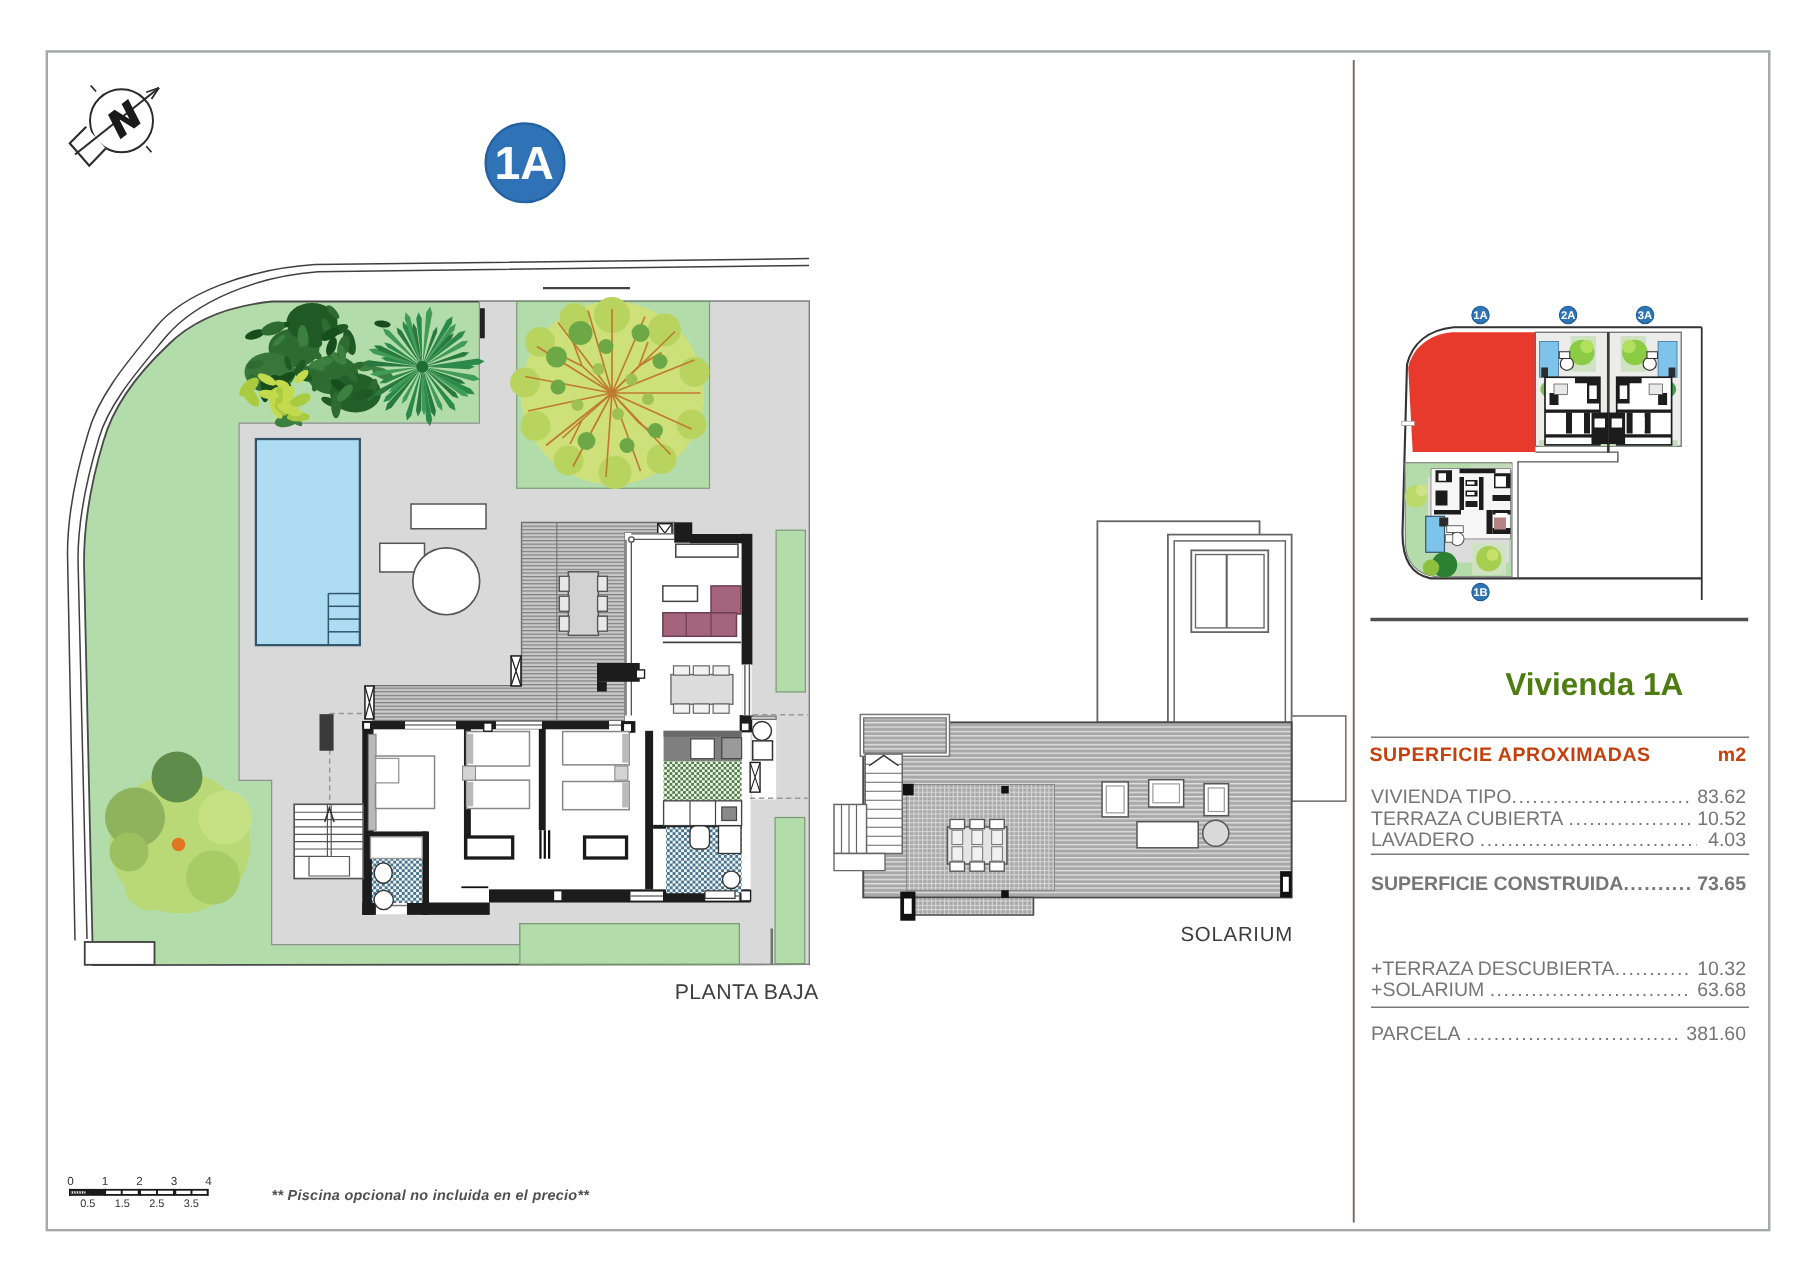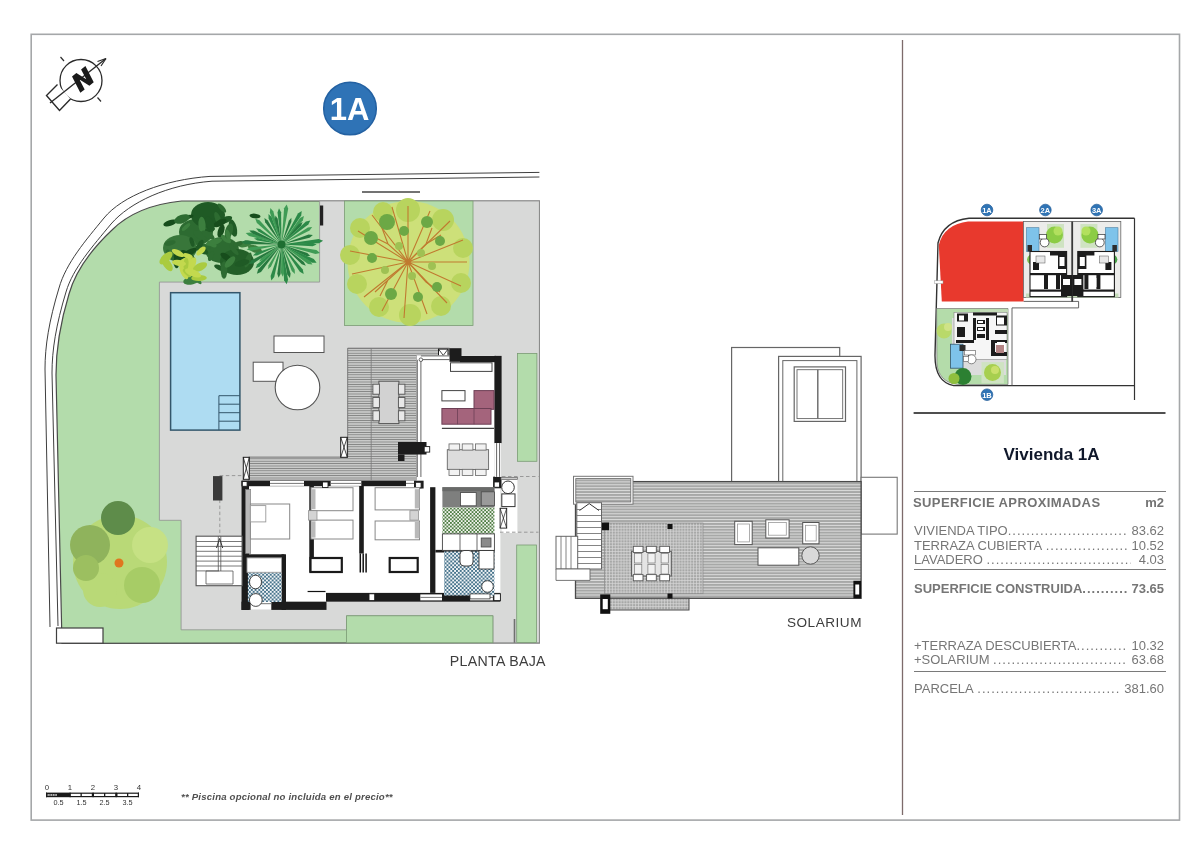--- a/index.html
+++ b/index.html
@@ -672,23 +672,23 @@
 <rect x="46" y="792.6" width="1" height="4.6"></rect>
           <rect x="69.5" y="792.6" width="1.2" height="4.6"></rect>
           <rect x="92.5" y="792.6" width="1.2" height="4.6"></rect>
           <rect x="115.6" y="792.6" width="1.2" height="4.6"></rect>
           <rect x="138" y="792.6" width="1" height="4.6"></rect>
 </g>
 <text x="181" y="800" font-size="9.6" font-style="italic" font-weight="bold" fill="#4f4f4f" letter-spacing="0.2">** Piscina opcional no incluida en el precio**</text>
 </g>
 </svg>
 <div id="paneltext" style="position:absolute;left:913px;top:0;width:253px;">
-  <div style="position:absolute;left:90.5px;top:445px;width:120px;font-size:17px;font-weight:bold;color:#0f172a;white-space:nowrap;">Vivienda 1A</div>
+  <div style="position:absolute;left:90.5px;top:445px;width:120px;font-size:21px;font-weight:bold;color:#4d7c0f;white-space:nowrap;">Vivienda 1A</div>
   <div style="position:absolute;left:0.8px;top:490.5px;width:252px;border-top:1.7px solid #7a7a7a;"></div>
-  <div class="row" style="position:absolute;left:0;top:494.5px;width:251px;font-size:13px;font-weight:bold;color:#737373;">
+  <div class="row" style="position:absolute;left:0;top:494.5px;width:251px;font-size:13px;font-weight:bold;color:#c2410c;">
     <span style="letter-spacing:0.4px;">SUPERFICIE APROXIMADAS</span>
         <span style="flex:1"></span>
         <span>m2</span>
   </div>
   <div class="row" style="position:absolute;left:1px;top:523px;width:250px;font-size:13px;text-align:center;">
     <span>VIVIENDA TIPO</span>
         <span class="dots">....................................................</span>
         <span style="padding-left:4px">83.62</span>
   </div>
   <div class="row" style="position:absolute;left:1px;top:537.5px;width:250px;font-size:13px;">

